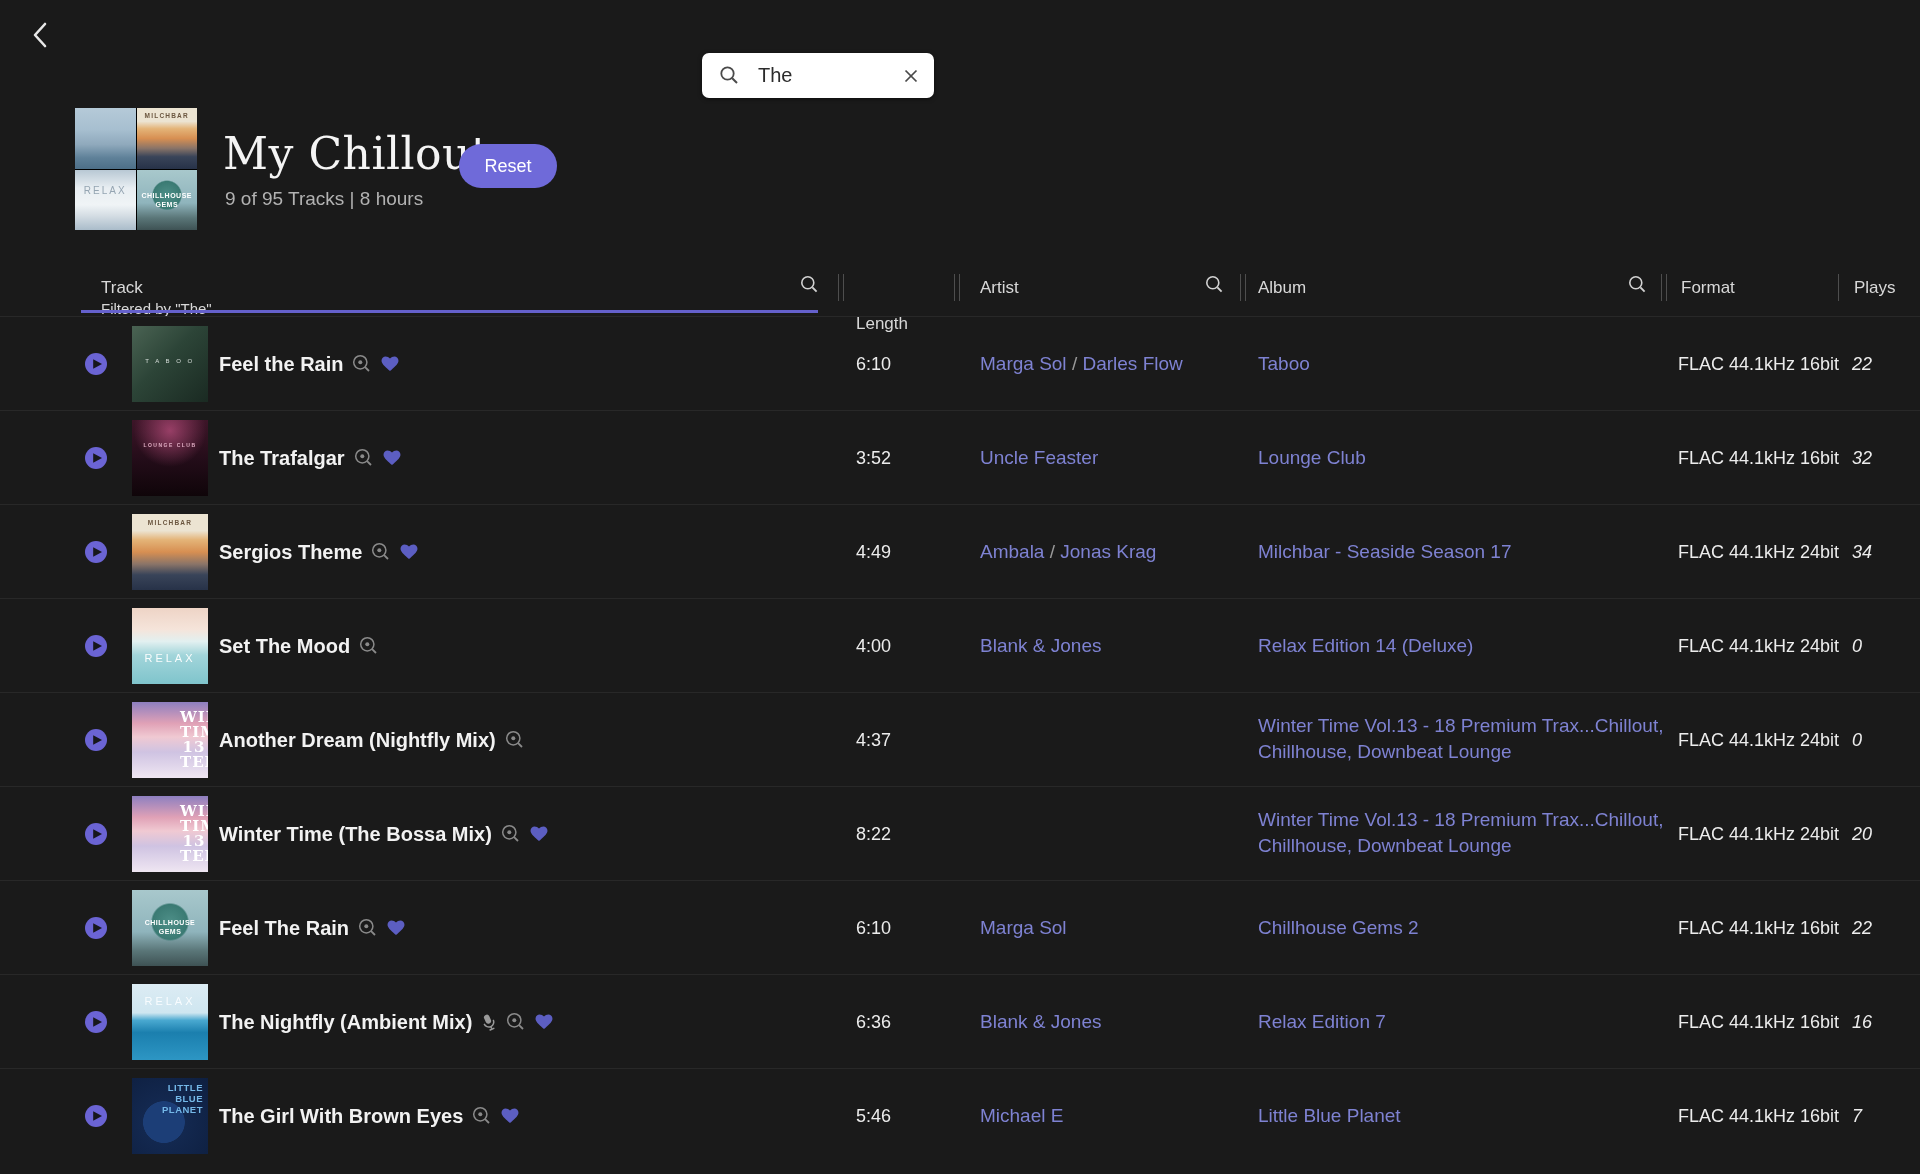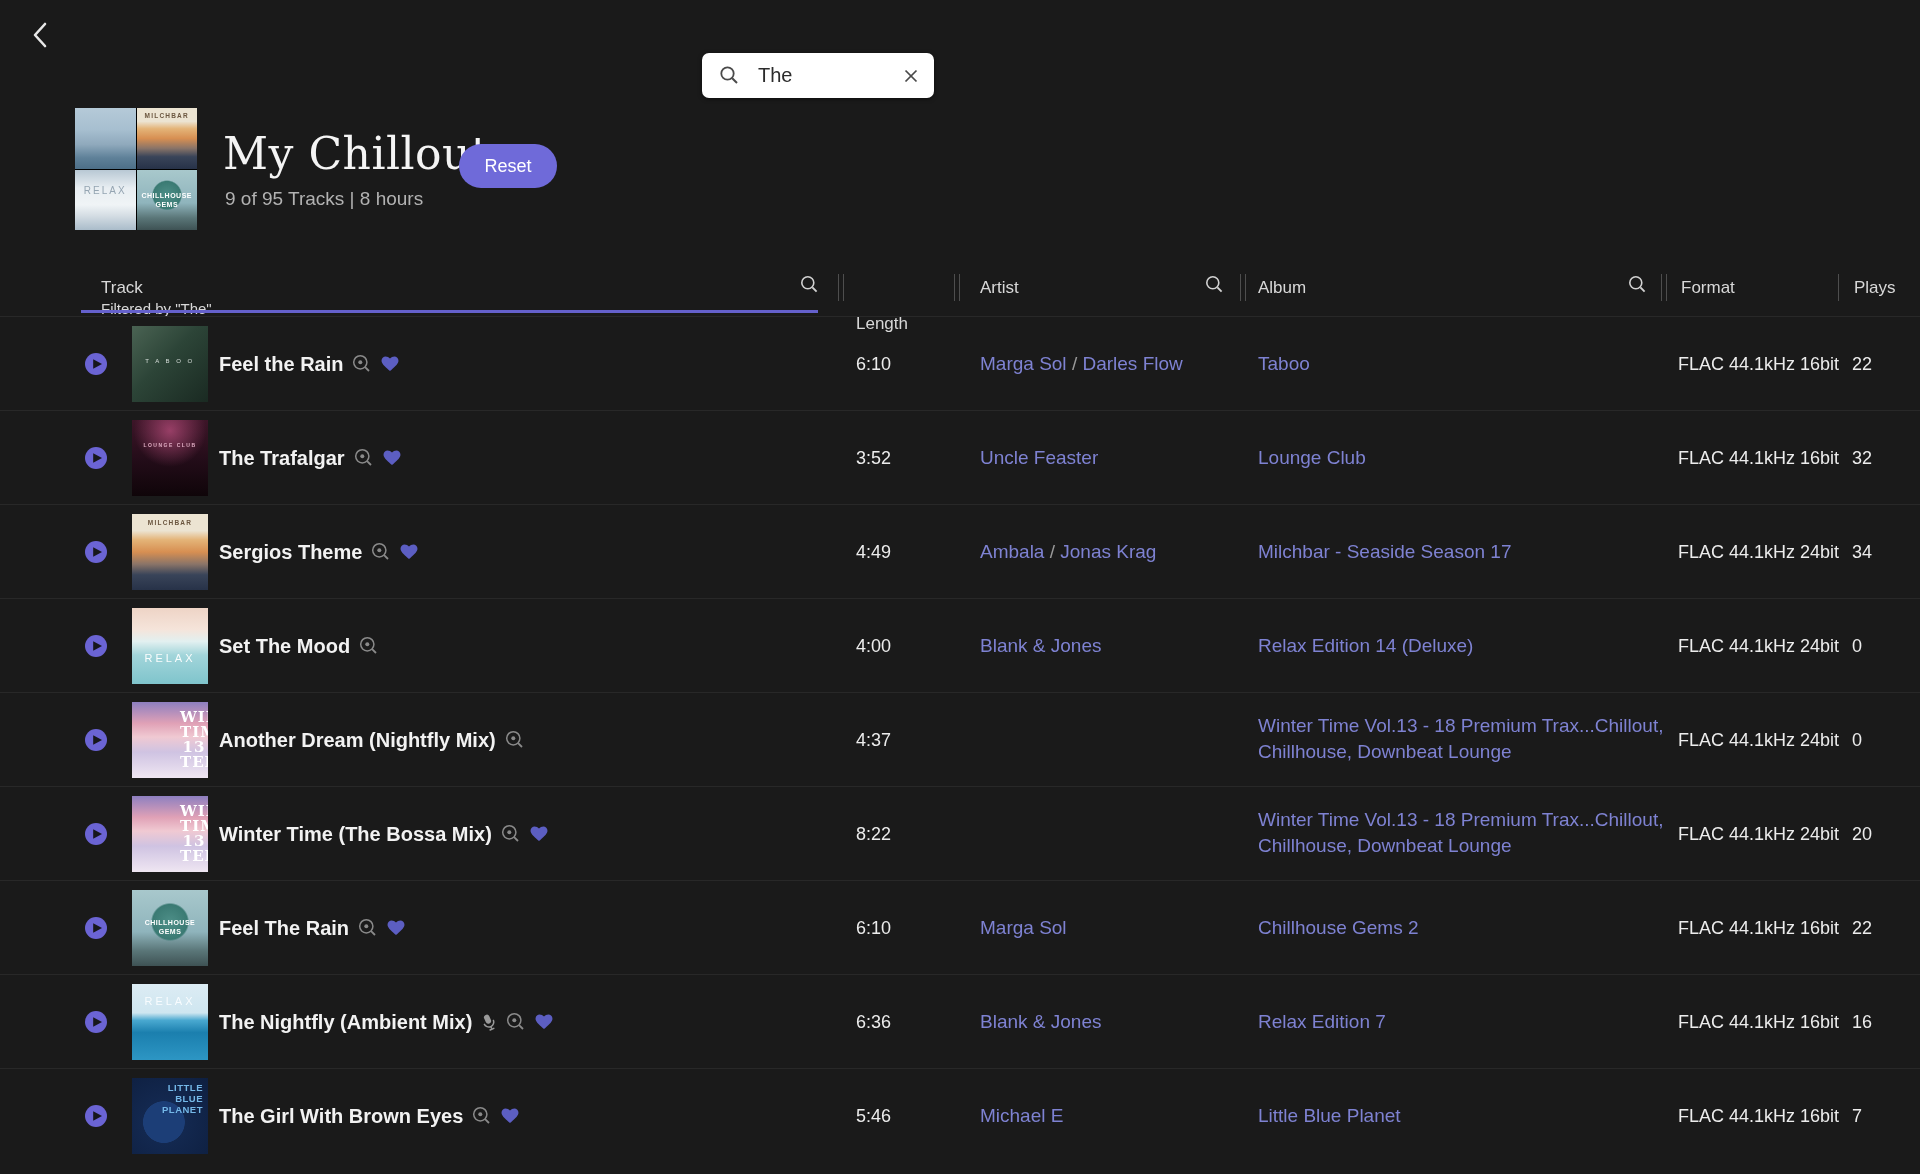--- a/index.html
+++ b/index.html
@@ -70,21 +70,21 @@
   }
   .art { position:absolute; left:132px; top:9px; width:76px; height:76px; overflow:hidden; }
   .art-label { position:absolute; width:100%; text-align:center; pointer-events:none; }
   .titlewrap { position:absolute; left:219px; top:0; height:94px; display:flex; align-items:center; gap:9px; }
   .title { font-size:20px; font-weight:700; color:#f2f2f2; white-space:nowrap; }
   .cell { position:absolute; top:50%; transform:translateY(-50%); }
   .len    { left:856px;  font-size:18px; color:#ececec; }
   .artists{ left:980px;  width:265px; font-size:19px; }
   .album  { left:1258px; width:420px; font-size:19px; color:#7e82d2; line-height:1.4; cursor:pointer; }
   .format { left:1678px; font-size:18px; color:#ececec; white-space:nowrap; }
-  .plays  { left:1852px; font-size:18px; color:#ececec; }
+  .plays  { left:1852px; font-size:18px; color:#ececec;font-style:italic; }
   .artist-link { color:#7e82d2; cursor:pointer; white-space:nowrap; }
   .sep { color:#9a9a9a; }
 
   
   .art-taboo { background:linear-gradient(135deg,#4a6353 0%,#2c4437 45%,#1a2a22 100%); }
   .art-taboo .art-label { top:42%; font-size:6px; letter-spacing:2.5px; color:rgba(240,245,242,.85); }
 
   .art-lounge { background:radial-gradient(circle at 50% 14%, rgba(216,92,146,.6) 0%, rgba(0,0,0,0) 48%),
                 linear-gradient(180deg,#3d1528 0%,#220c18 55%,#0f0509 100%); }
   .art-lounge .art-label { top:29%; font-size:5px; letter-spacing:1.5px; color:#e0aec4; font-weight:bold; }

